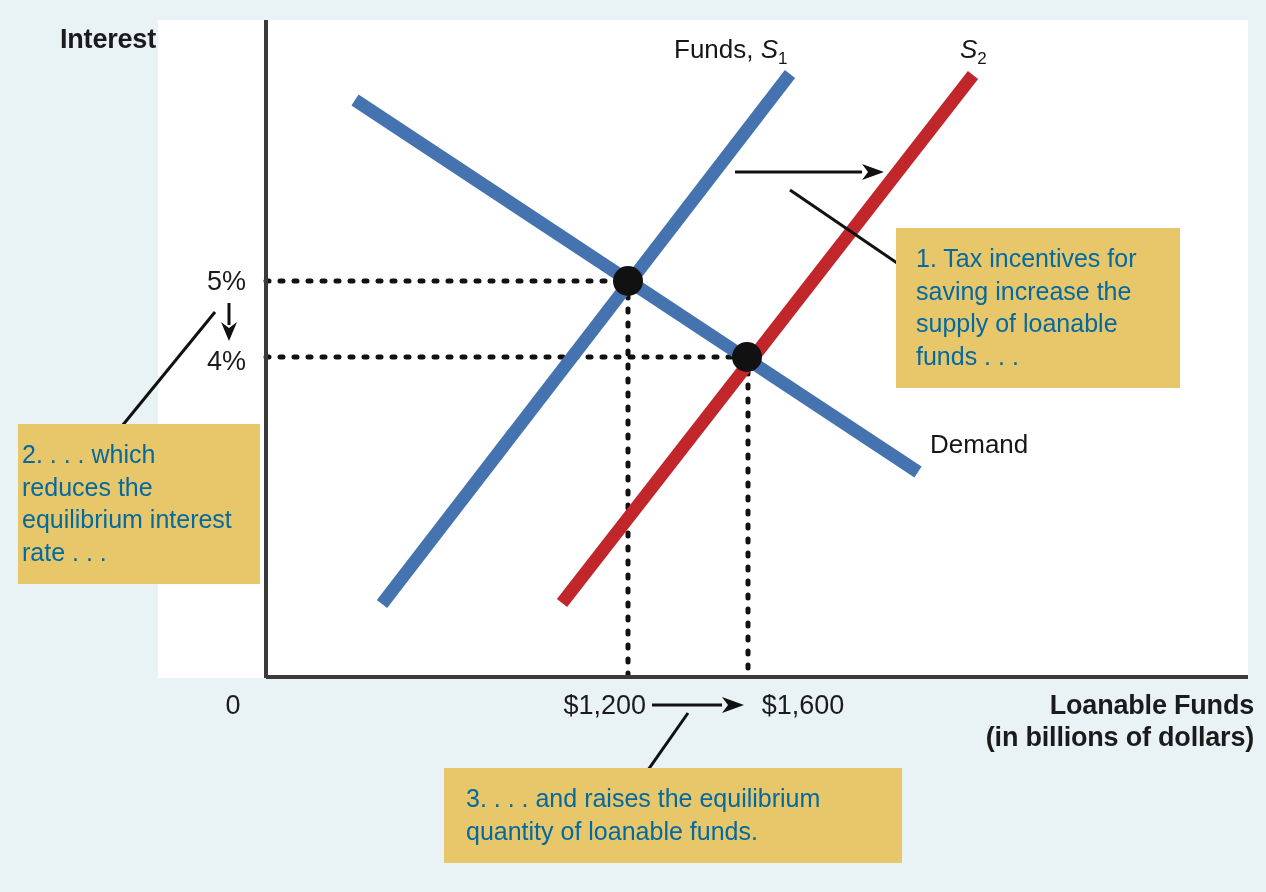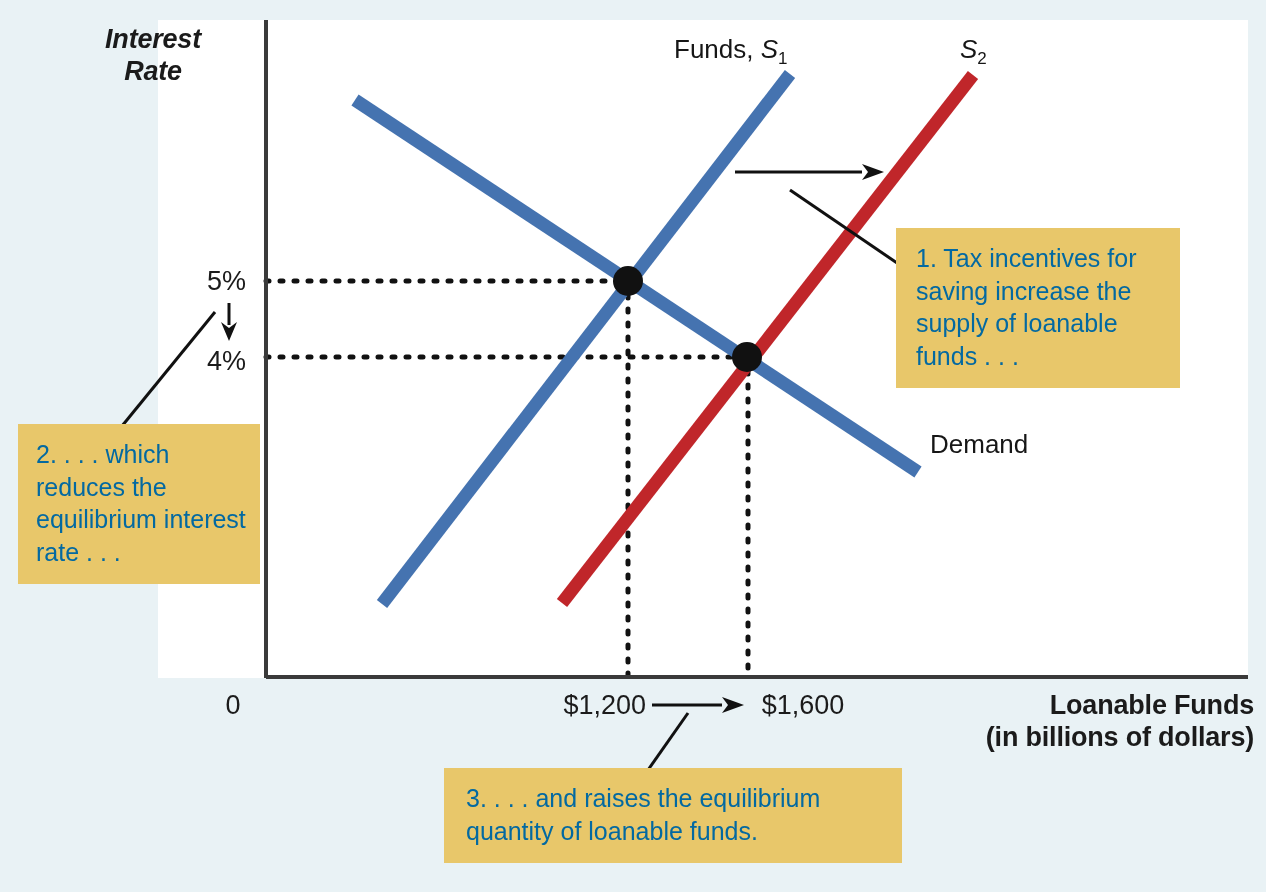--- a/index.html
+++ b/index.html
@@ -36,22 +36,21 @@
     font-weight: bold;
     color: #1b1b1b;
     line-height: 1.18;
     font-size: 27px;
     letter-spacing: -0.2px;
   }
   #y-axis-title {
     left: 60px;
     top: 24px;
     width: 186px;
-    text-align: center;
-    font-style: italic;
+    text-align: left;
   }
   #x-axis-title {
     left: 944px;
     top: 690px;
     width: 310px;
     text-align: right;
   }
   .tick-label {
     position: absolute;
     font-size: 27px;
@@ -94,21 +93,21 @@
   #callout-1 {
     left: 896px;
     top: 228px;
     width: 284px;
     padding: 14px 18px 16px 20px;
   }
   #callout-2 {
     left: 18px;
     top: 424px;
     width: 242px;
-    padding: 14px 14px 16px 18px;
+    padding: 14px 14px 16px 4px;
   }
   #callout-3 {
     left: 444px;
     top: 768px;
     width: 458px;
     padding: 14px 18px 16px 22px;
   }
 </style>
 </head>
 <body>
@@ -157,21 +156,20 @@
     <g>
       <line x1="652" y1="705" x2="722" y2="705" stroke="#111" stroke-width="3"></line>
       <polygon points="722,697 744,705 722,713 728,705" fill="#111"></polygon>
     </g>
 
     <line x1="688" y1="713" x2="648" y2="770" stroke="#111" stroke-width="3"></line>
   </svg>
 
   <div class="axis-title" id="y-axis-title">
     <div>Interest</div>
-    <div>Rate</div>
   </div>
 
   <div class="axis-title" id="x-axis-title">
     <div>Loanable Funds</div>
     <div>(in billions of dollars)</div>
   </div>
 
   <div class="tick-label" id="tick-5">5%</div>
   <div class="tick-label" id="tick-4">4%</div>
   <div class="tick-label" id="tick-zero">0</div>

